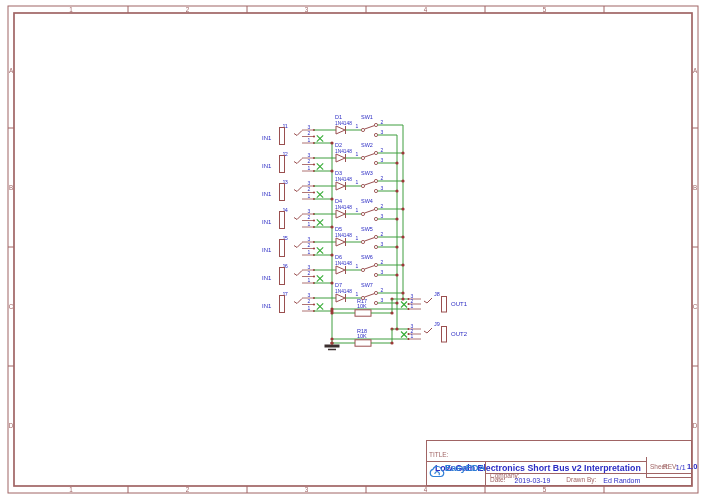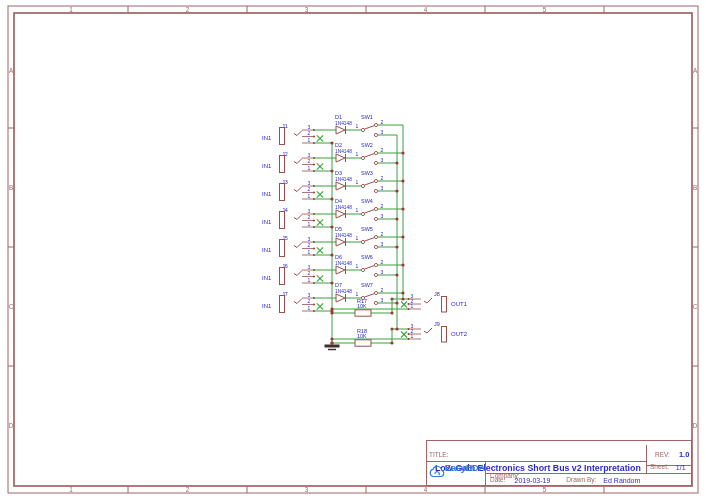--- a/index.html
+++ b/index.html
@@ -13,22 +13,22 @@
   #scene{position:absolute;left:0;top:0;}
   #scene text{font-family:"Liberation Sans", sans-serif;}
   .tb{position:absolute;left:426px;top:440px;width:266px;height:46px;
       border:1px solid var(--frame);box-sizing:border-box;background:transparent;}
   .cell{position:absolute;box-sizing:border-box;}
   .lbl{color:var(--frame);font-size:6.5px;line-height:1;}
   .val{color:var(--label);font-size:7px;line-height:1;}
   .b{font-weight:bold;font-size:7.5px;}
   .c-title{left:0;top:0;width:219px;height:21px;border-bottom:1px solid var(--frame);padding:2px 2px 0 2px;}
   .ttl{color:var(--label);font-size:8.8px;font-weight:bold;margin:2px 0 0 6px;white-space:nowrap;}
-  .c-rev{left:219px;top:4px;width:46px;height:21px;border-left:1px solid var(--frame);
-         border-bottom:1px solid var(--frame);display:flex;align-items:center;padding-left:8px;gap:9px;}
+  .c-rev{left:219px;top:16px;width:46px;height:21px;border-left:1px solid var(--frame);
+         border-bottom:1px solid var(--frame);display:flex;align-items:center;padding-left:16px;gap:9px;}
   .c-logo{left:0;top:21px;width:59px;height:24px;border-right:1px solid var(--frame);
           display:flex;padding-left:1px;}
   .logo-text{color:var(--logo);font-weight:bold;font-size:9.5px;letter-spacing:-0.3px;margin-left:-2px;}
   .logo-stroke{stroke:var(--logo);stroke-width:1.6;}
   .c-company{left:59px;top:21px;width:160px;height:12px;border-bottom:1px solid var(--frame);padding:2px 0 0 4px;}
   .c-sheet{left:219px;top:21px;width:46px;height:12px;border-left:1px solid var(--frame);
            border-bottom:1px solid var(--frame);display:flex;gap:7px;align-items:center;padding-left:3px;}
   .c-date{left:59px;top:33px;width:206px;height:12px;display:flex;align-items:center;padding-left:4px;}
   .v-date{margin:0 16px 0 9px;}
   .v-drawn{margin-left:7px;}

